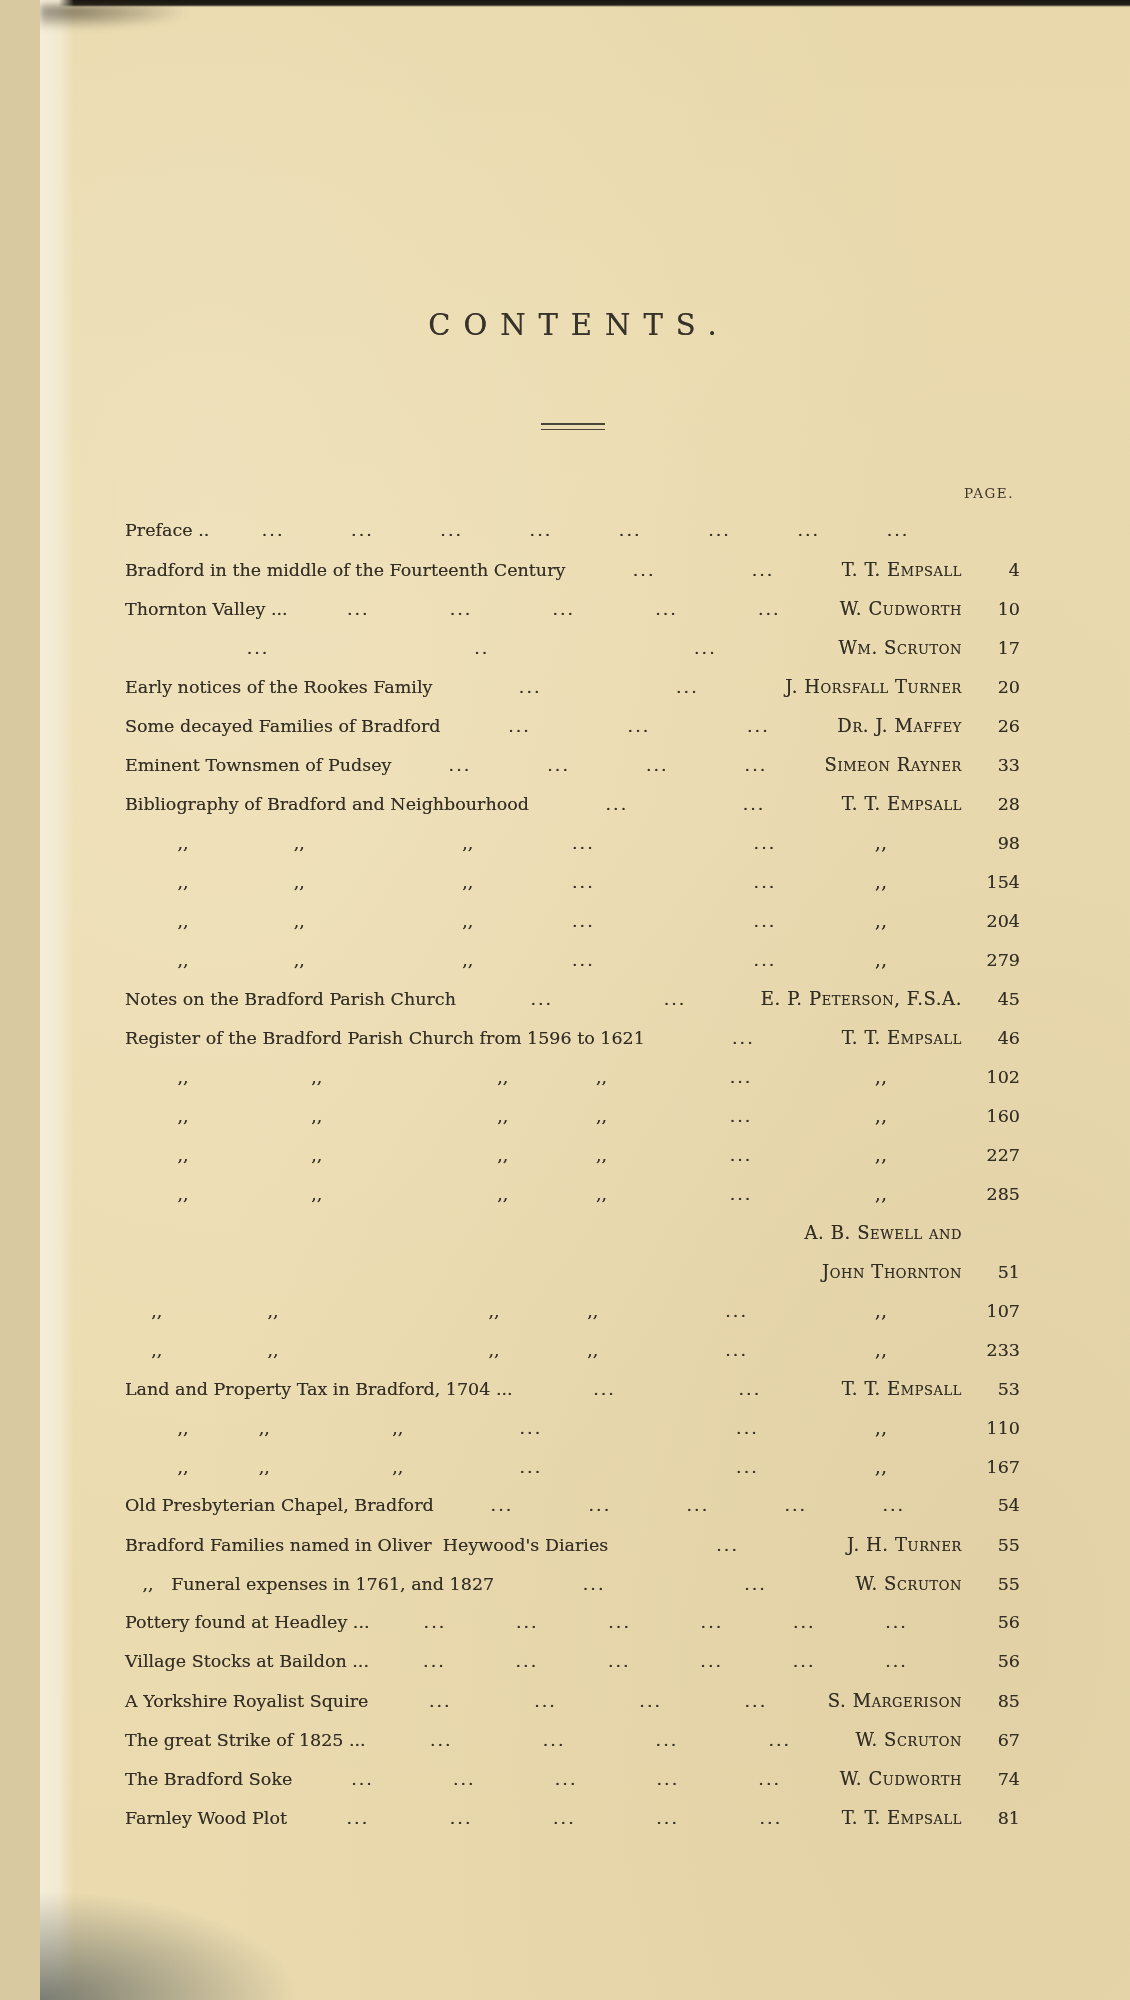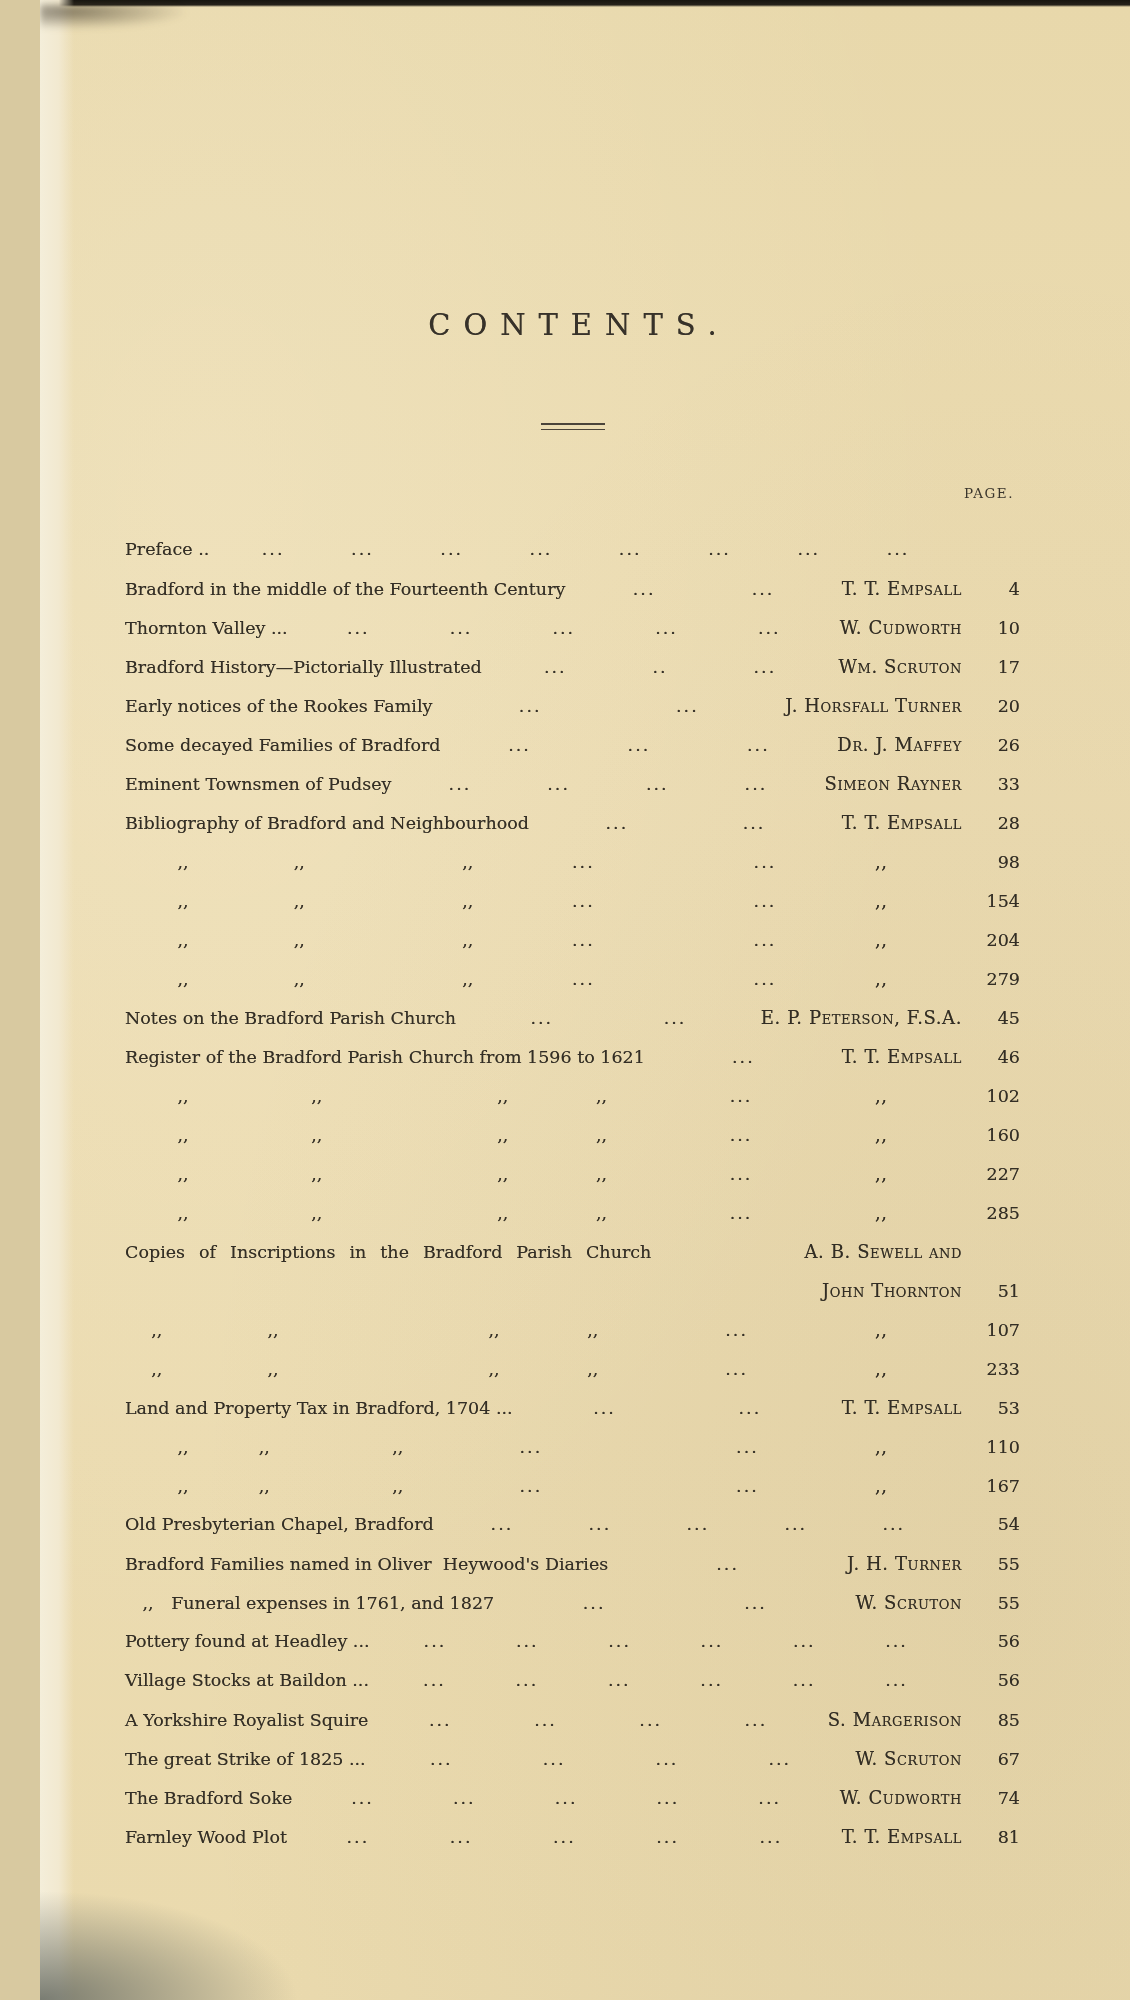--- a/index.html
+++ b/index.html
@@ -45,21 +45,21 @@
   }
   .divider{
     position:absolute;top:423px;left:50%;transform:translateX(-50%);
     width:64px;height:4px;
     border-top:2px solid #4a443a;border-bottom:1px solid #4a443a;
   }
   .page-label{
     position:absolute;top:485px;right:6px;
     font-size:13.5px;letter-spacing:1.5px;color:#3a352c;
   }
-  .toc{position:absolute;top:530px;left:0;right:0;}
+  .toc{position:absolute;top:511px;left:0;right:0;}
   .toc-row{
     display:flex;align-items:baseline;
     height:39px;line-height:39px;
     font-size:17.5px;
     text-shadow:0 0 0.5px rgba(50,45,35,0.55);
     white-space:pre;
   }
   .toc-title{flex:none;white-space:pre;}
   .toc-row.spread .toc-title{word-spacing:0.48em;}
   .toc-dots{
@@ -102,21 +102,20 @@
     <span class="toc-author">T. T. Empsall</span>
     <span class="toc-page">4</span>
   </div>
         <div class="toc-row">
     <span class="toc-title">Thornton Valley ...</span>
     <span class="toc-dots"><i>...</i><i>...</i><i>...</i><i>...</i><i>...</i></span>
     <span class="toc-author">W. Cudworth</span>
     <span class="toc-page">10</span>
   </div>
         <div class="toc-row">
-    <span class="toc-title">Bradford History—Pictorially Illustrated</span>
     <span class="toc-dots"><i>...</i><i>..</i><i>...</i></span>
     <span class="toc-author">Wm. Scruton</span>
     <span class="toc-page">17</span>
   </div>
         <div class="toc-row">
     <span class="toc-title">Early notices of the Rookes Family</span>
     <span class="toc-dots"><i>...</i><i>...</i></span>
     <span class="toc-author">J. Horsfall Turner</span>
     <span class="toc-page">20</span>
   </div>
@@ -192,21 +191,20 @@
     <span class="toc-author">,,    </span>
     <span class="toc-page">227</span>
   </div>
         <div class="toc-row">
     <span class="toc-title">   ,,       ,,          ,,     ,,</span>
     <span class="toc-dots"><i>...</i></span>
     <span class="toc-author">,,    </span>
     <span class="toc-page">285</span>
   </div>
         <div class="toc-row spread">
-    <span class="toc-title">Copies of Inscriptions in the Bradford Parish Church</span>
     <span class="toc-dots"></span>
     <span class="toc-author">A. B. Sewell and</span>
     <span class="toc-page"></span>
   </div>
         <div class="toc-row">
     <span class="toc-title"></span>
     <span class="toc-dots"></span>
     <span class="toc-author">John Thornton</span>
     <span class="toc-page">51</span>
   </div>

